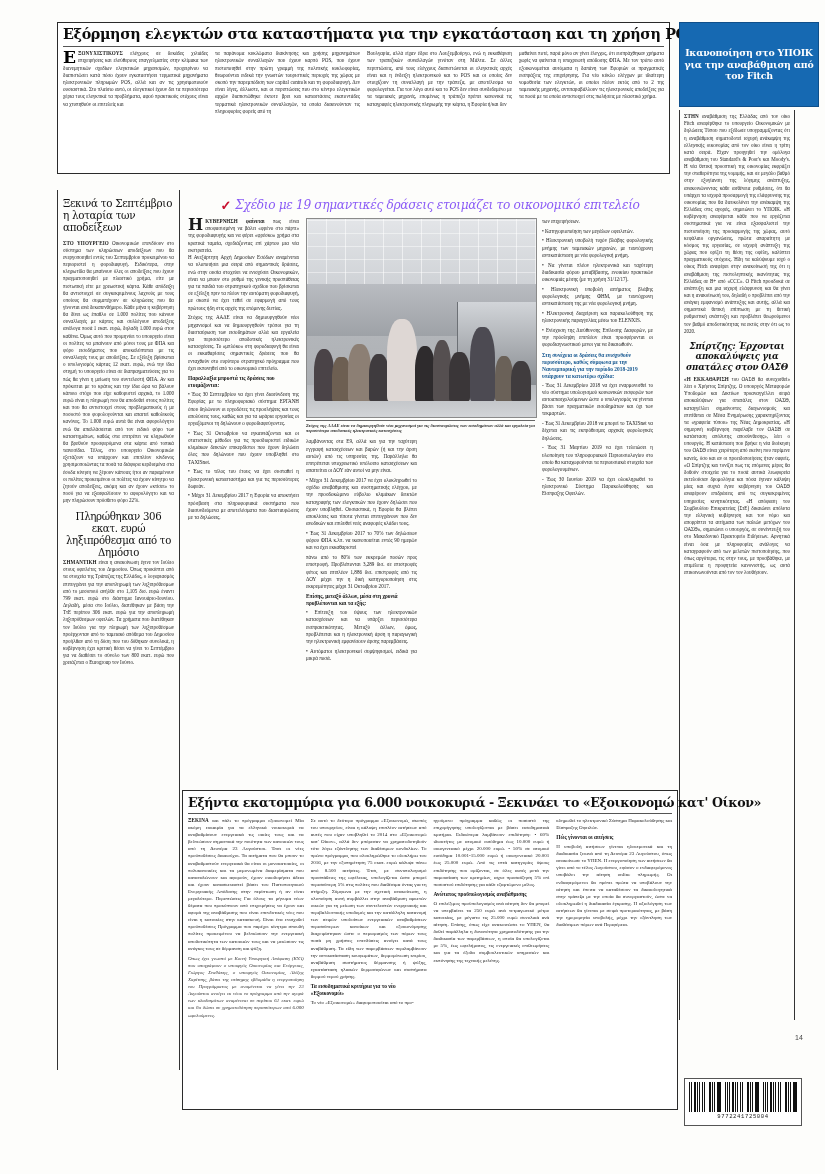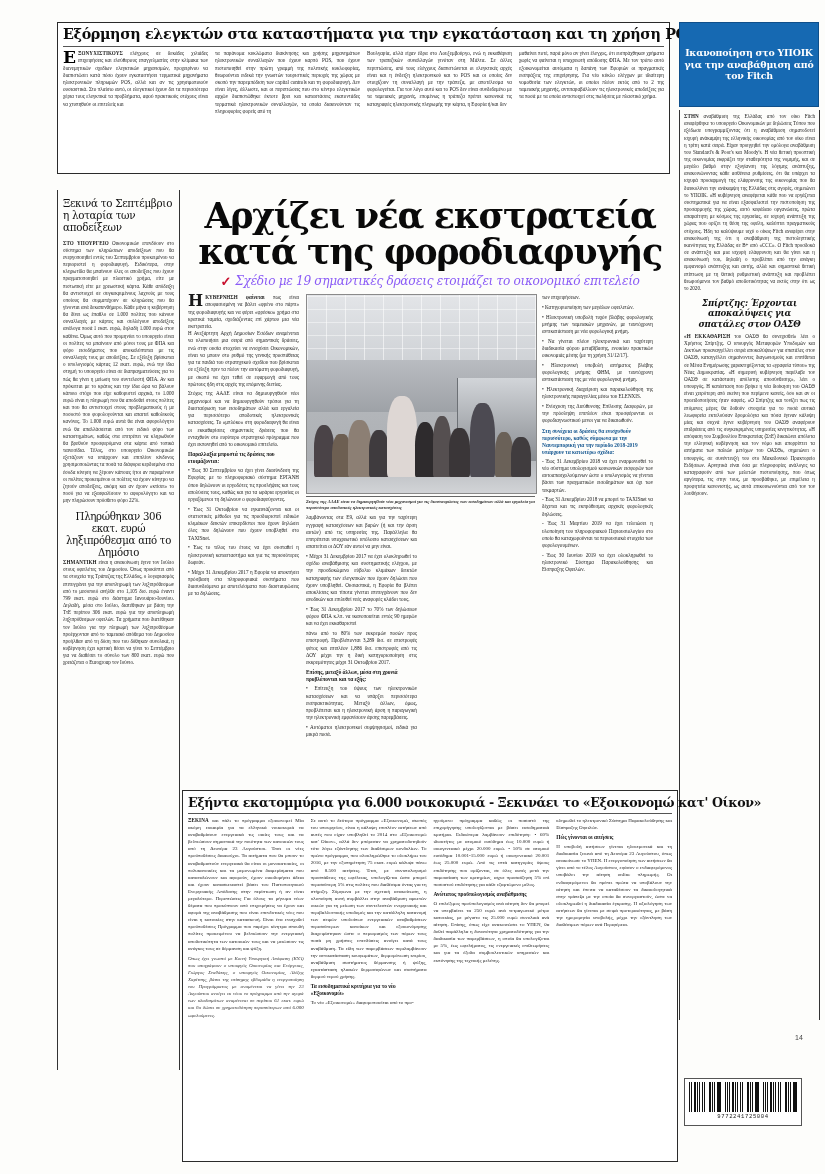--- a/index.html
+++ b/index.html
@@ -81,21 +81,21 @@
     font-weight: bold;
     font-size: 9.4px;
     line-height: 1.22;
     text-align: center;
     letter-spacing: -0.2px;
   }
 
   
   #right-rail {
     position: absolute;
-    left: 679px; top: 110px; width: 141px; height: 910px;
+    left: 679px; top: 110px; width: 116px; height: 910px;
     box-sizing: border-box;
     border-left: 1.1px solid #333;
     border-right: 1.1px solid #333;
     padding: 3px 4px;
     overflow: hidden;
   }
   #right-rail .txt { font-size: 5.05px; }
   .rail-kicker {
     font-family: "DejaVu Serif", serif;
     font-weight: bold;
@@ -233,21 +233,21 @@
     text-align: justify;
     margin-top: 2px;
     border-top: 0.7px solid #666;
     padding-top: 1.6px;
     color: #1c1c1c;
   }
 
   
   #bottom-story {
     position: absolute;
-    left: 182px; top: 790px; width: 496px; height: 372px;
+    left: 182px; top: 790px; width: 496px; height: 320px;
     border: 1.3px solid #2b2b2b;
     box-sizing: border-box;
     padding: 3px 5px;
     background: #fff;
   }
   #bottom-headline {
     font-family: "DejaVu Serif", serif;
     font-weight: bold;
     font-size: 12.6px;
     text-align: center;
@@ -344,24 +344,20 @@
       <span>Οικονομικών επενδύουν στο σύστημα των κληρώσεων αποδείξεων που θα ενεργοποιηθεί εντός του Σεπτεμβρίου προκειμένου να περιοριστεί η φοροδιαφυγή. Ειδικότερα, στην κληρωτίδα θα μπαίνουν όλες οι αποδείξεις που έχουν πραγματοποιηθεί με πλαστικό χρήμα, είτε με πιστωτική είτε με χρεωστική κάρτα. Κάθε απόδειξη θα αντιστοιχεί σε συγκεκριμένους λαχνούς με τους οποίους θα συμμετέχουν σε κληρώσεις που θα γίνονται ανά δεκαπενθήμερο. Κάθε μήνα η κυβέρνηση θα δίνει ως έπαθλο σε 1.000 πολίτες που κάνουν συναλλαγές με κάρτες και συλλέγουν αποδείξεις ανάλογα ποσά 1 εκατ. ευρώ, δηλαδή 1.000 ευρώ στον καθένα. Όμως αυτό που προμηνύει το υπουργείο είναι οι πολίτες να μπαίνουν από μόνοι τους με ΦΠΑ και φόρο εισοδήματος που αποκαλύπτεται με τις συναλλαγές τους με αποδείξεις. Σε εξέλιξη βρίσκεται ο υπολογισμός κάρτας 12 εκατ. ευρώ, ενώ την ίδια στιγμή το υπουργείο είναι σε διαπραγματεύσεις για το πώς θα γίνει η μείωση του συντελεστή ΦΠΑ. Αν και πρόκειται με το κράτος και την ίδια ώρα να βάλουν κάποιο στόχο που είχε καθοριστεί αρχικά, το 1.000 ευρώ είναι η πληρωμή που θα αποδοθεί στους πολίτες και που θα αντιστοιχεί στους προβληματικούς ή με ποσοστό που φορολογούνται και απαιτεί καθολικούς κανόνες. Το 1.000 ευρώ αυτά θα είναι αφορολόγητο ενώ θα απαλλάσσεται από τον ειδικό φόρο των καταστημάτων, καθώς στα επιτρέπει να κληρωθούν θα βρεθούν προσφερόμενα στα κάρτα από τοπικά ταινεσίδια. Τέλος, στο υπουργείο Οικονομικών εξετάζουν να υπάρχουν και επιπλέον κίνδυνος χρησιμοποιώντας τα ποσά τα διάφορα κερδισμένα στα έσοδα κίνηση να ξέρουν κάποιες ήτοι αν παραμένουν οι πολίτες προκειμένου οι πολίτες να έχουν κίνητρο να ζητούν αποδείξεις, ακόμη και αν έχουν «κτίσει» το ποσό για να εξασφαλίσουν το αφορολόγητο και να μην πληρώσουν πρόσθετο φόρο 22%.</span>
     </div>
     <div class="rail-head2">Πληρώθηκαν 306 εκατ. ευρώ ληξιπρόθεσμα από το Δημόσιο</div>
     <div class="txt">
       <span class="leadin">ΣΗΜΑΝΤΙΚΗ</span>
       <span>είναι η ανακοίνωση έγινε τον Ιούλιο στους οφειλέτες του Δημοσίου. Όπως προκύπτει από τα στοιχεία της Τράπεζας της Ελλάδος, ο λογαριασμός επιτυγχάνει για την αποπληρωμή των ληξιπρόθεσμων από το μεσοποιό ανήλθε στο 1,105 δισ. ευρώ έναντι 799 εκατ. ευρώ στο διάστημα Ιανουάριο-Ιουνίου. Δηλαδή, μέσα στο Ιούλιο, διατέθηκαν με βάση την ΤτΕ περίπου 306 εκατ. ευρώ για την αποπληρωμή ληξιπρόθεσμων οφειλών. Τα χρήματα που διατέθηκαν τον Ιούλιο για την πληρωμή των ληξιπροθέσμων προέρχονταν από το ταμειακό απόθεμα του Δημοσίου προήλθαν από τη δόση που του δόθηκαν συνολικά, η κυβέρνηση έχει κριτική θέσει να γίνει το Σεπτέμβριο για να διαθέσει το σύνολο των 800 εκατ. ευρώ που χρειάζεται ο Eurogroup τον Ιούνιο.</span>
     </div>
   </div>
 
   <div id="main-article">
-    <div id="main-headline">
-      <div>Αρχίζει νέα εκστρατεία</div>
-      <div>κατά της φοροδιαφυγής</div>
-    </div>
     <div id="main-sub-wrap">
       <span id="main-check">✓</span>
       <span id="main-sub">Σχέδιο με 19 σημαντικές δράσεις ετοιμάζει το οικονομικό επιτελείο</span>
     </div>
 
     <div id="main-body">
 
       <div class="col">
         <div class="txt">
           <span class="mini-dropcap">Η</span><span class="bold-lead">ΚΥΒΕΡΝΗΣΗ φαίνεται</span>

